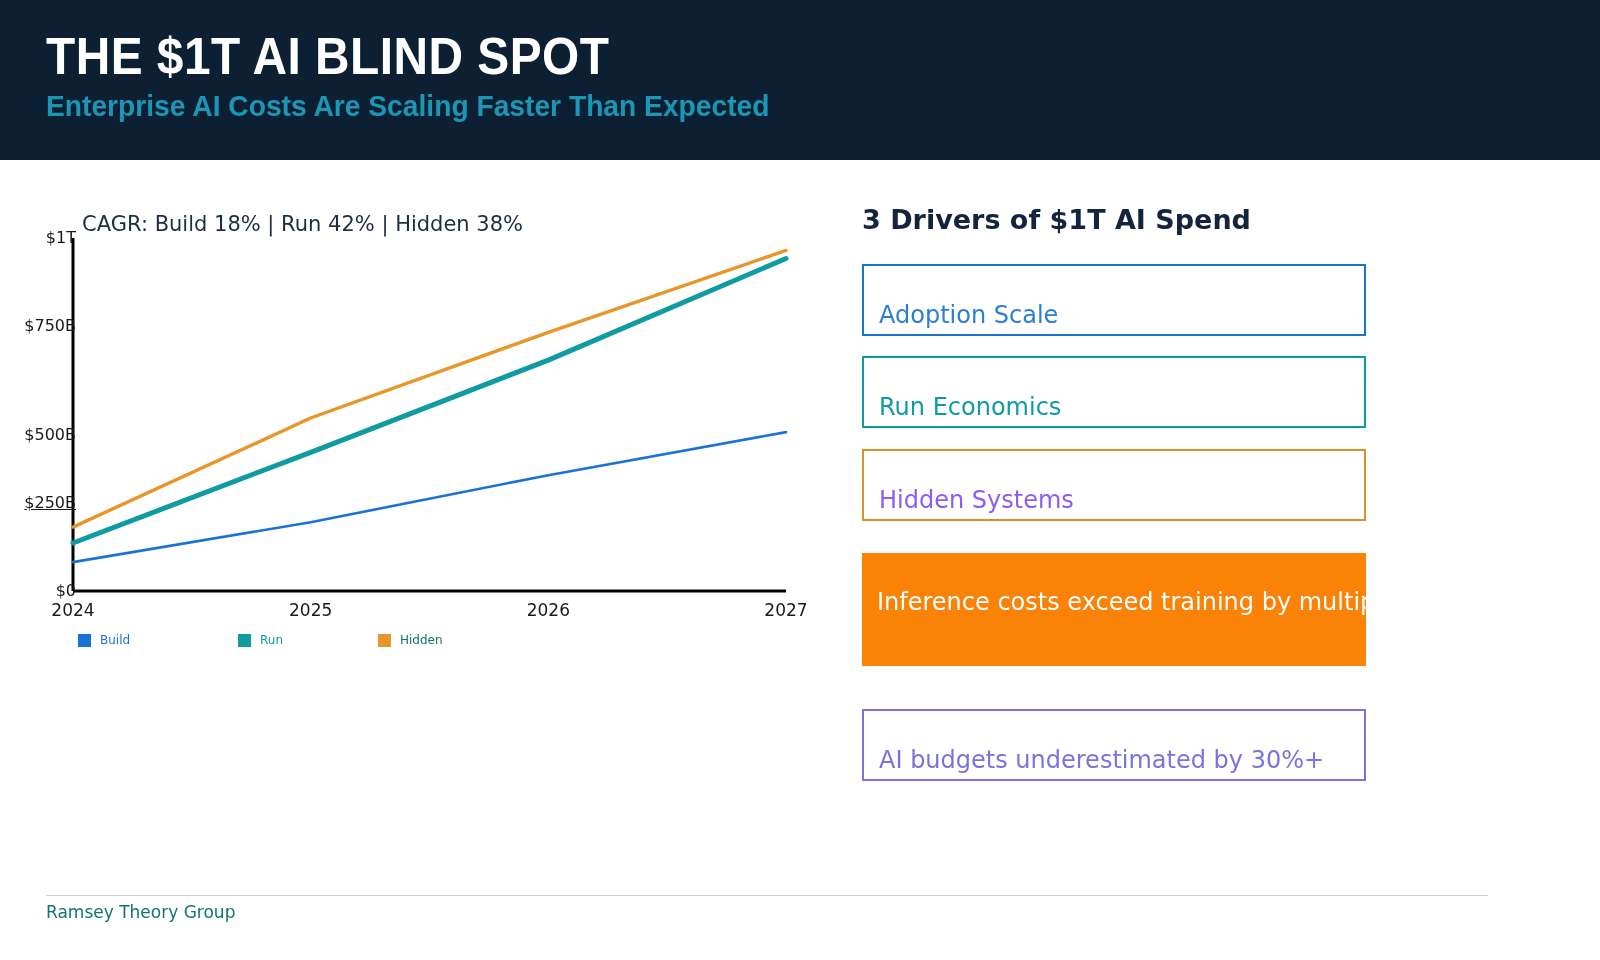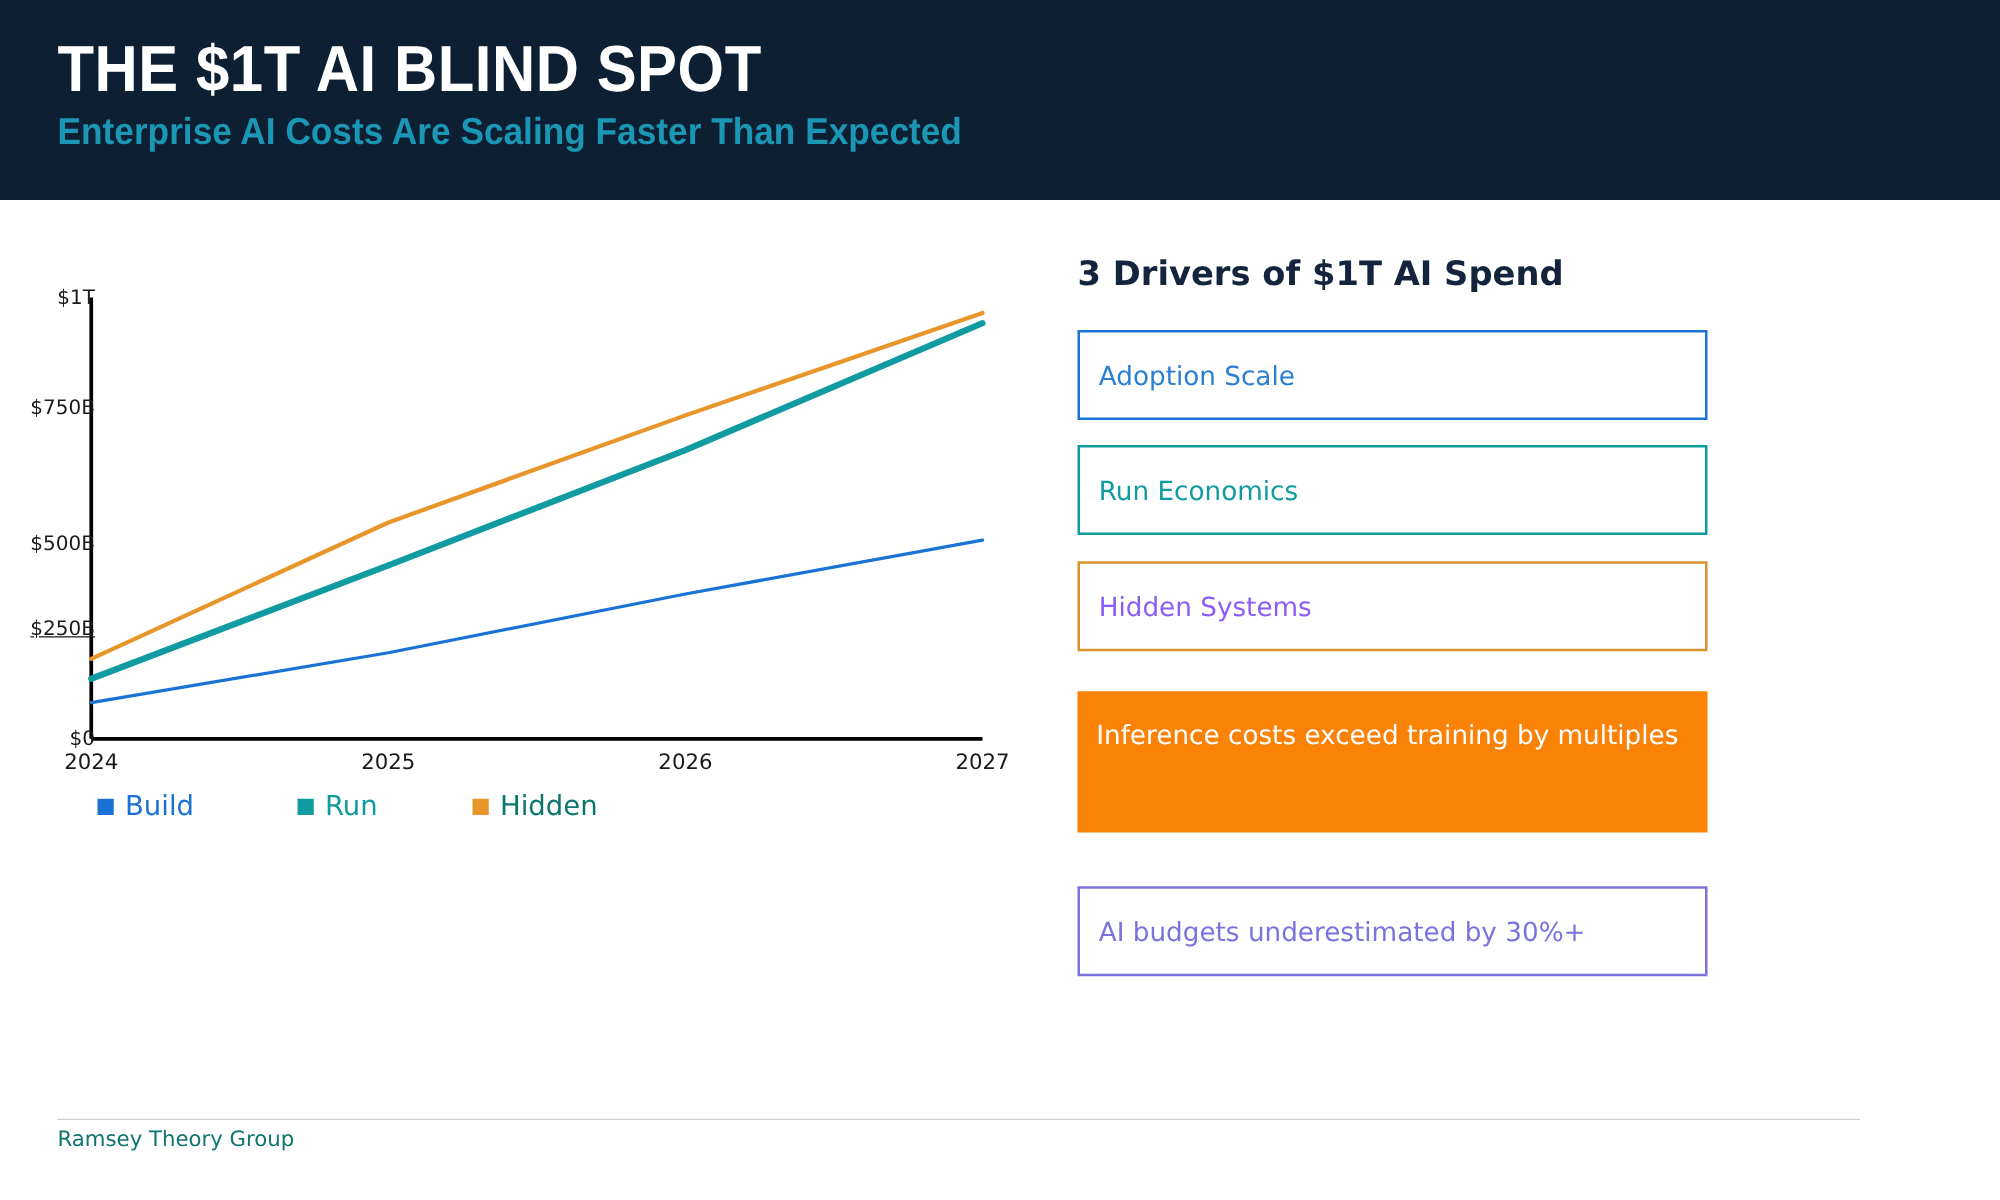--- a/index.html
+++ b/index.html
@@ -113,21 +113,21 @@
     align-items: center;
     white-space: nowrap;
   }
   .legend-swatch {
     width: 13px;
     height: 13px;
     display: inline-block;
     margin-right: 9px;
   }
   .legend-label {
-    font-size: 22px;
+    font-size: 12px;
     text-align: right;
   }
 
   
   #drivers-panel {
     position: absolute;
     left: 862px;
     top: 160px;
     width: 700px;
   }
@@ -143,22 +143,23 @@
   .card {
     position: absolute;
     left: 0px;
     width: 504px;
     box-sizing: border-box;
     background: #ffffff;
   }
   .card-text {
     position: absolute;
     left: 15px;
-    font-size: 21px;
-    white-space: nowrap;
+    font-size: 24px;
+    white-space: nowrap;
+    margin-top: 12px;
   }
 
   
   #footer-divider {
     position: absolute;
     left: 46px;
     top: 895px;
     width: 1442px;
     height: 1px;
     background: #cfcfcf;
@@ -174,20 +175,21 @@
 </style>
 </head>
 <body>
 
 <div id="header-band">
   <div id="header-title">THE $1T AI BLIND SPOT</div>
   <div id="header-subtitle">Enterprise AI Costs Are Scaling Faster Than Expected</div>
 </div>
 
 <div id="chart-panel">
+  <div id="chart-subtitle">CAGR: Build 18% | Run 42% | Hidden 38%</div>
 
   <svg id="plot-svg" width="840" height="520">
     <g id="axis-group">
       <line id="y-axis-line" x1="73" y1="78" x2="73" y2="431" stroke="#000000" stroke-width="3"></line>
       <line id="x-axis-line" x1="73" y1="431" x2="786" y2="431" stroke="#000000" stroke-width="3"></line>
     </g>
     <g id="series-group">
         <polyline points="73.0,402.1 310.7,362.2 548.3,315.2 786.0,272.1" fill="none" stroke="#1a73d4" stroke-width="2.6" stroke-linecap="round" stroke-linejoin="round"></polyline>
         <polyline points="73.0,383.0 310.7,292.3 548.3,200.1 786.0,98.5" fill="none" stroke="#0f9ba0" stroke-width="5" stroke-linecap="round" stroke-linejoin="round"></polyline>
         <polyline points="73.0,367.1 310.7,258.0 548.3,172.3 786.0,90.4" fill="none" stroke="#e8952a" stroke-width="3.4" stroke-linecap="round" stroke-linejoin="round"></polyline>

